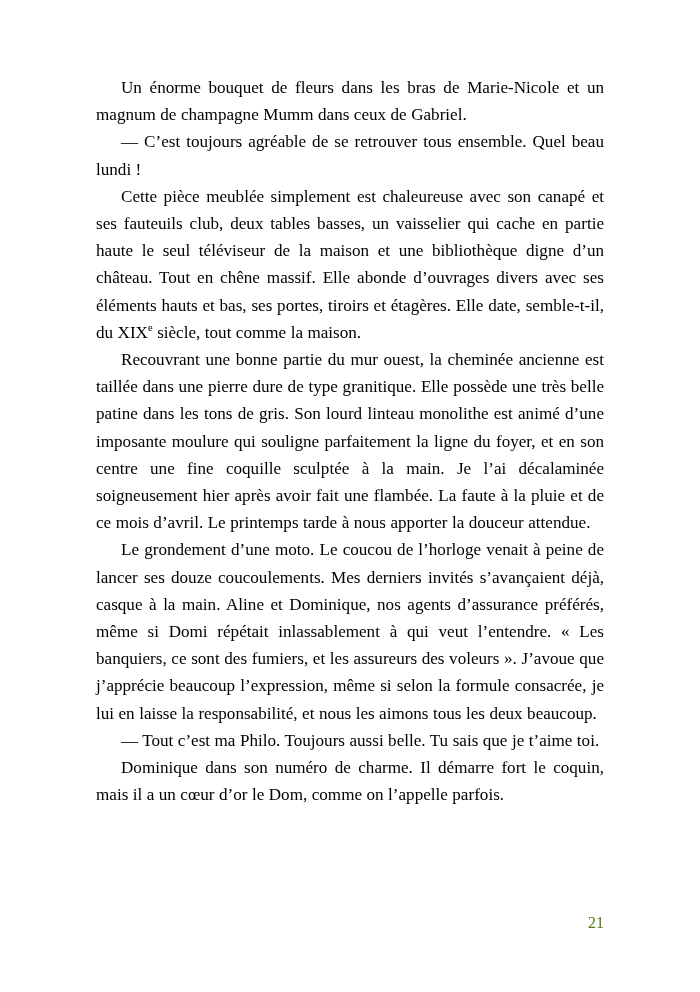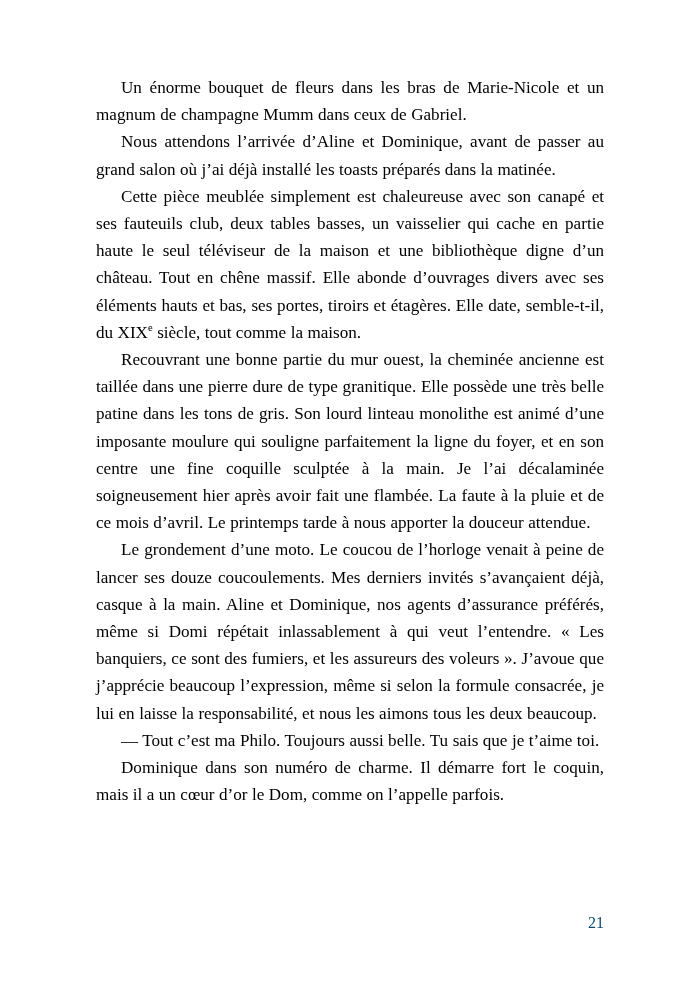--- a/index.html
+++ b/index.html
@@ -60,35 +60,35 @@
 
   .folio {
     position: absolute;
     left: 0;
     top: 913px;
     width: 604px;
     text-align: right;
     font-size: 16px;
     line-height: 20px;
     font-family: "Liberation Serif", "DejaVu Serif", serif;
-    color: #0c4a6e;
+    color: #4d7c0f;
   }
 </style>
 </head>
 <body>
 
 <div class="page">
 
   <div class="text-block">
 
     <p class="para">Un énorme bouquet de fleurs dans les bras de Marie-Nicole et un magnum de champagne Mumm dans ceux de Gabriel.</p>
 
+    <p class="para dialogue">— C’est toujours agréable de se retrouver tous ensemble. Quel beau lundi !</p>
 
 
-    <p class="para">Nous attendons l’arrivée d’Aline et Dominique, avant de passer au grand salon où j’ai déjà installé les toasts préparés dans la matinée.</p>
 
     <p class="para"><span>Cette pièce meublée simplement est chaleureuse avec son canapé et ses fauteuils club, deux tables basses, un vaisselier qui cache en partie haute le seul téléviseur de la maison et une bibliothèque digne d’un château. Tout en chêne massif. Elle abonde d’ouvrages divers avec ses éléments hauts et bas, ses portes, tiroirs et étagères. Elle date, semble-t-il, du XIX</span><sup class="ordinal">e</sup><span> siècle, tout comme la maison.</span></p>
 
     <p class="para">Recouvrant une bonne partie du mur ouest, la cheminée ancienne est taillée dans une pierre dure de type granitique. Elle possède une très belle patine dans les tons de gris. Son lourd linteau monolithe est animé d’une imposante moulure qui souligne parfaitement la ligne du foyer, et en son centre une fine coquille sculptée à la main. Je l’ai décalaminée soigneusement hier après avoir fait une flambée. La faute à la pluie et de ce mois d’avril. Le printemps tarde à nous apporter la douceur attendue.</p>
 
     <p class="para">Le grondement d’une moto. Le coucou de l’horloge venait à peine de lancer ses douze coucoulements. Mes derniers invités s’avançaient déjà, casque à la main. Aline et Dominique, nos agents d’assurance préférés, même si Domi répétait inlassablement à qui veut l’entendre. « Les banquiers, ce sont des fumiers, et les assureurs des voleurs ». J’avoue que j’apprécie beaucoup l’expression, même si selon la formule consacrée, je lui en laisse la responsabilité, et nous les aimons tous les deux beaucoup.</p>
 
     <p class="para dialogue">— Tout c’est ma Philo. Toujours aussi belle. Tu sais que je t’aime toi.</p>
 
     <p class="para">Dominique dans son numéro de charme. Il démarre fort le coquin, mais il a un cœur d’or le Dom, comme on l’appelle parfois.</p>

